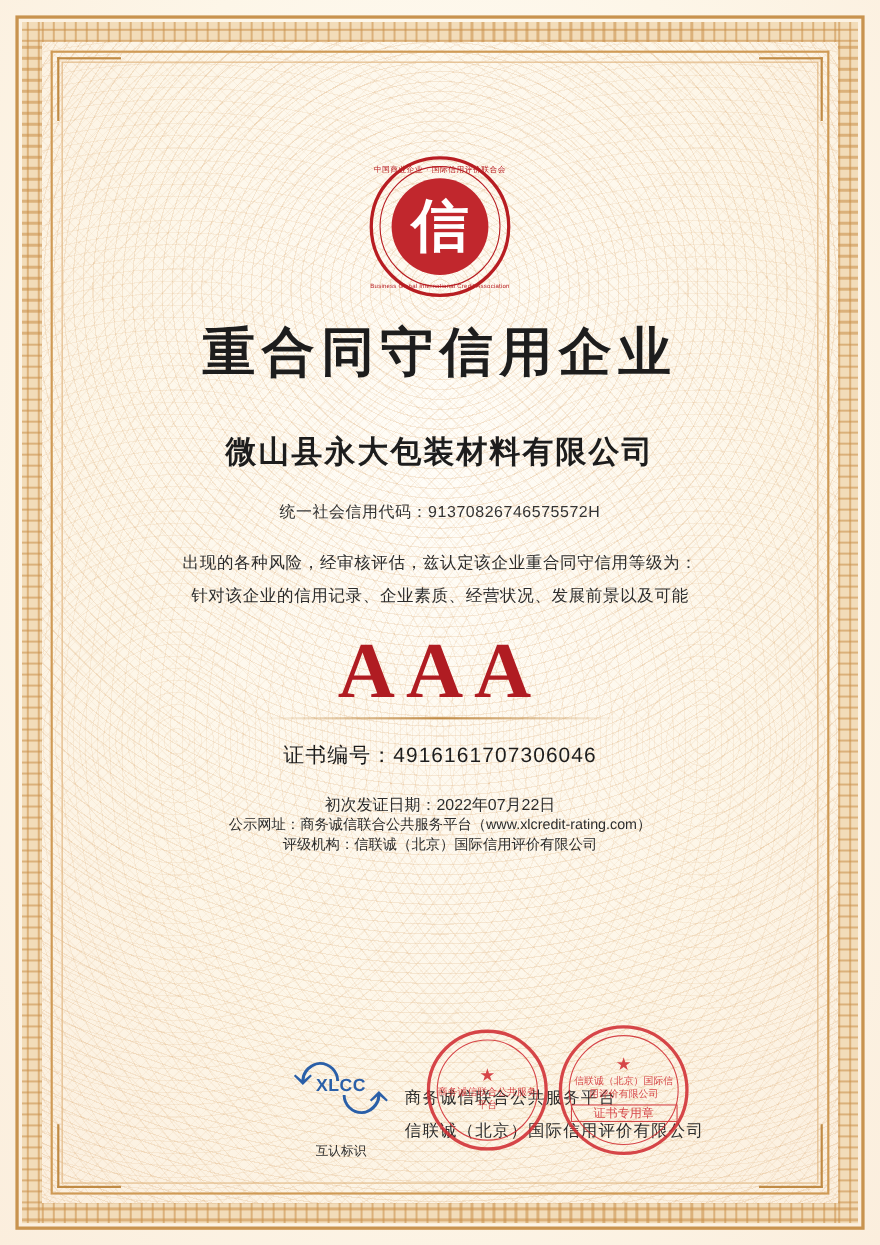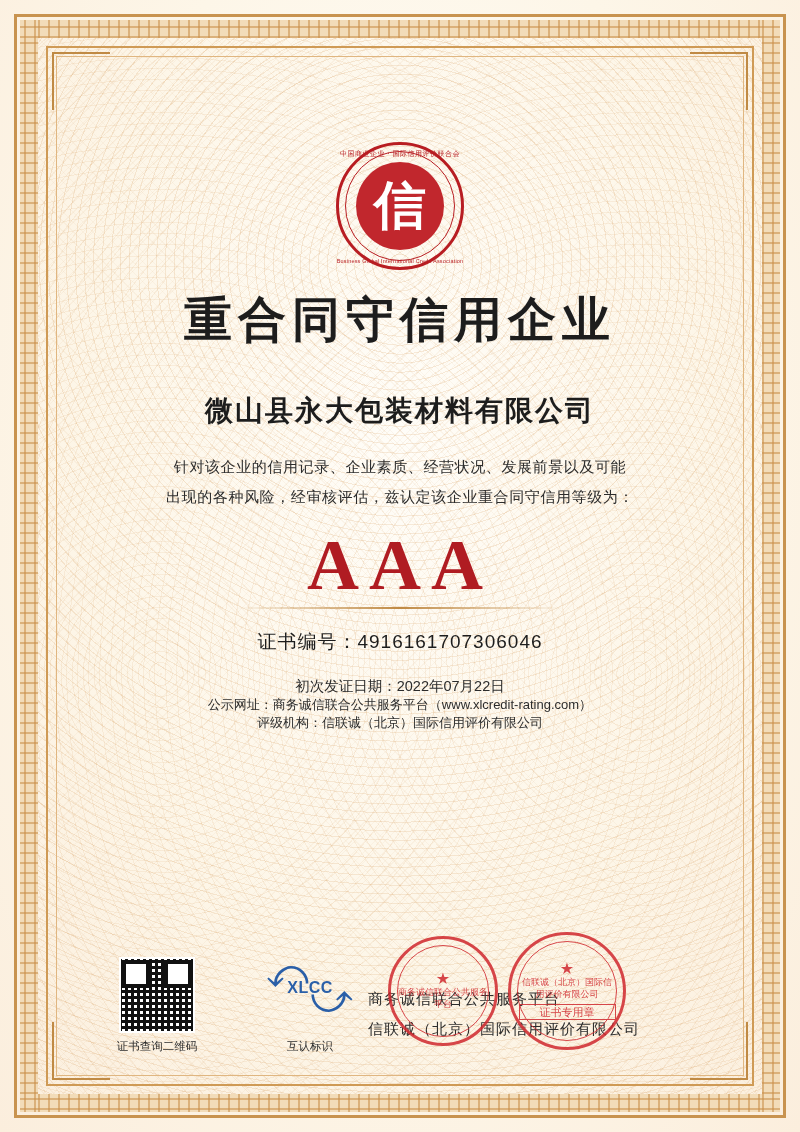--- a/index.html
+++ b/index.html
@@ -363,24 +363,27 @@
       <div class="ring2"></div>
       <div class="arc-top">中国商业企业 · 国际信用评价联合会</div>
       <div class="core">信</div>
       <div class="arc-bottom">Business Global International Credit Association</div>
     </div>
 
     <div class="main-title">重合同守信用企业</div>
 
     <div class="company-name">微山县永大包装材料有限公司</div>
 
+    <div class="credit-code">
+      <span>统一社会信用代码：</span><span>91370826746575572H</span>
+    </div>
 
     <div class="statement">
+      <div>出现的各种风险，经审核评估，兹认定该企业重合同守信用等级为：</div>
       <div>针对该企业的信用记录、企业素质、经营状况、发展前景以及可能</div>
-      <div>出现的各种风险，经审核评估，兹认定该企业重合同守信用等级为：</div>
     </div>
 
     <div class="grade">AAA</div>
     <div class="grade-rule"></div>
 
     <div class="cert-no">
       <span>证书编号：</span><span>4916161707306046</span>
     </div>
 
     <div class="dates">
@@ -392,24 +395,20 @@
     <div class="pubsite">
       <span>公示网址：</span><span>商务诚信联合公共服务平台（www.xlcredit-rating.com）</span>
     </div>
 
     <div class="agency">
       <span>评级机构：</span><span>信联诚（北京）国际信用评价有限公司</span>
     </div>
 
     <div class="footer">
 
-      <div class="qr-block">
-        <div class="qr"></div>
-        <div class="qr-caption">证书查询二维码</div>
-      </div>
 
       <div class="xlcc-block">
         <div class="xlcc-logo">
           <div class="arrow a1">⤺</div>
           <div class="arrow a2">⤺</div>
           <div class="txt">XLCC</div>
         </div>
         <div class="xlcc-caption">互认标识</div>
       </div>
 

